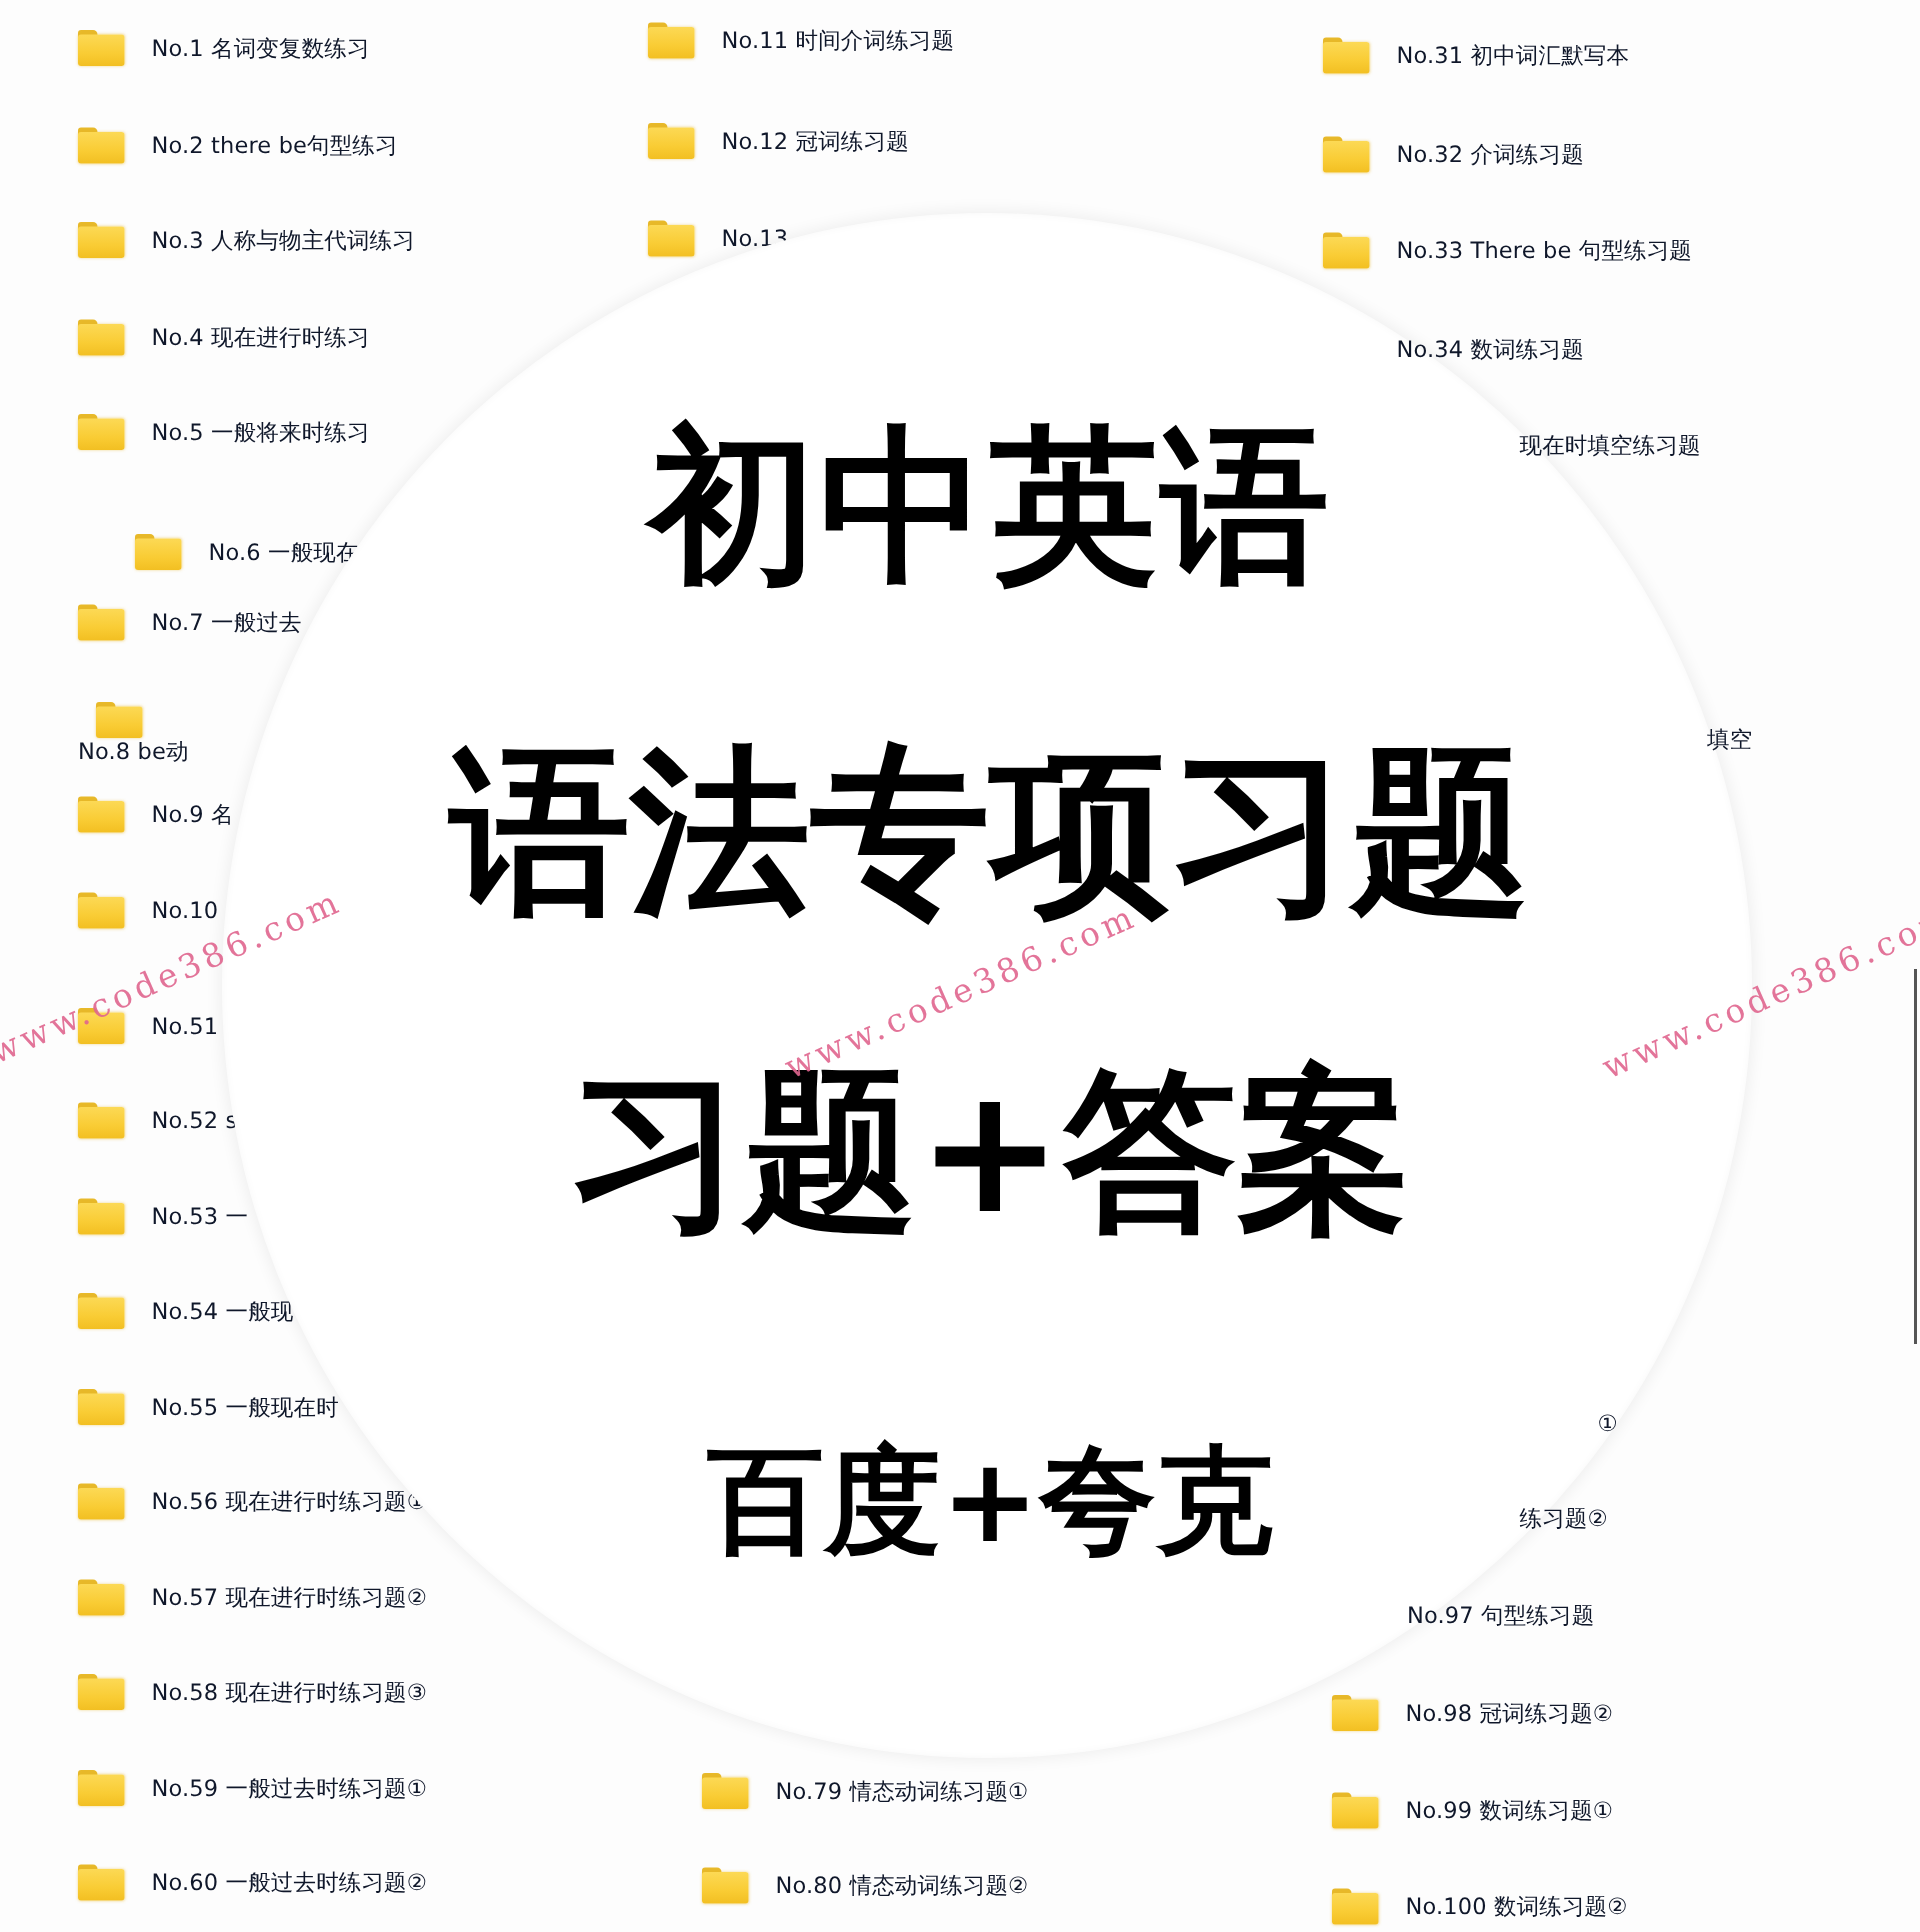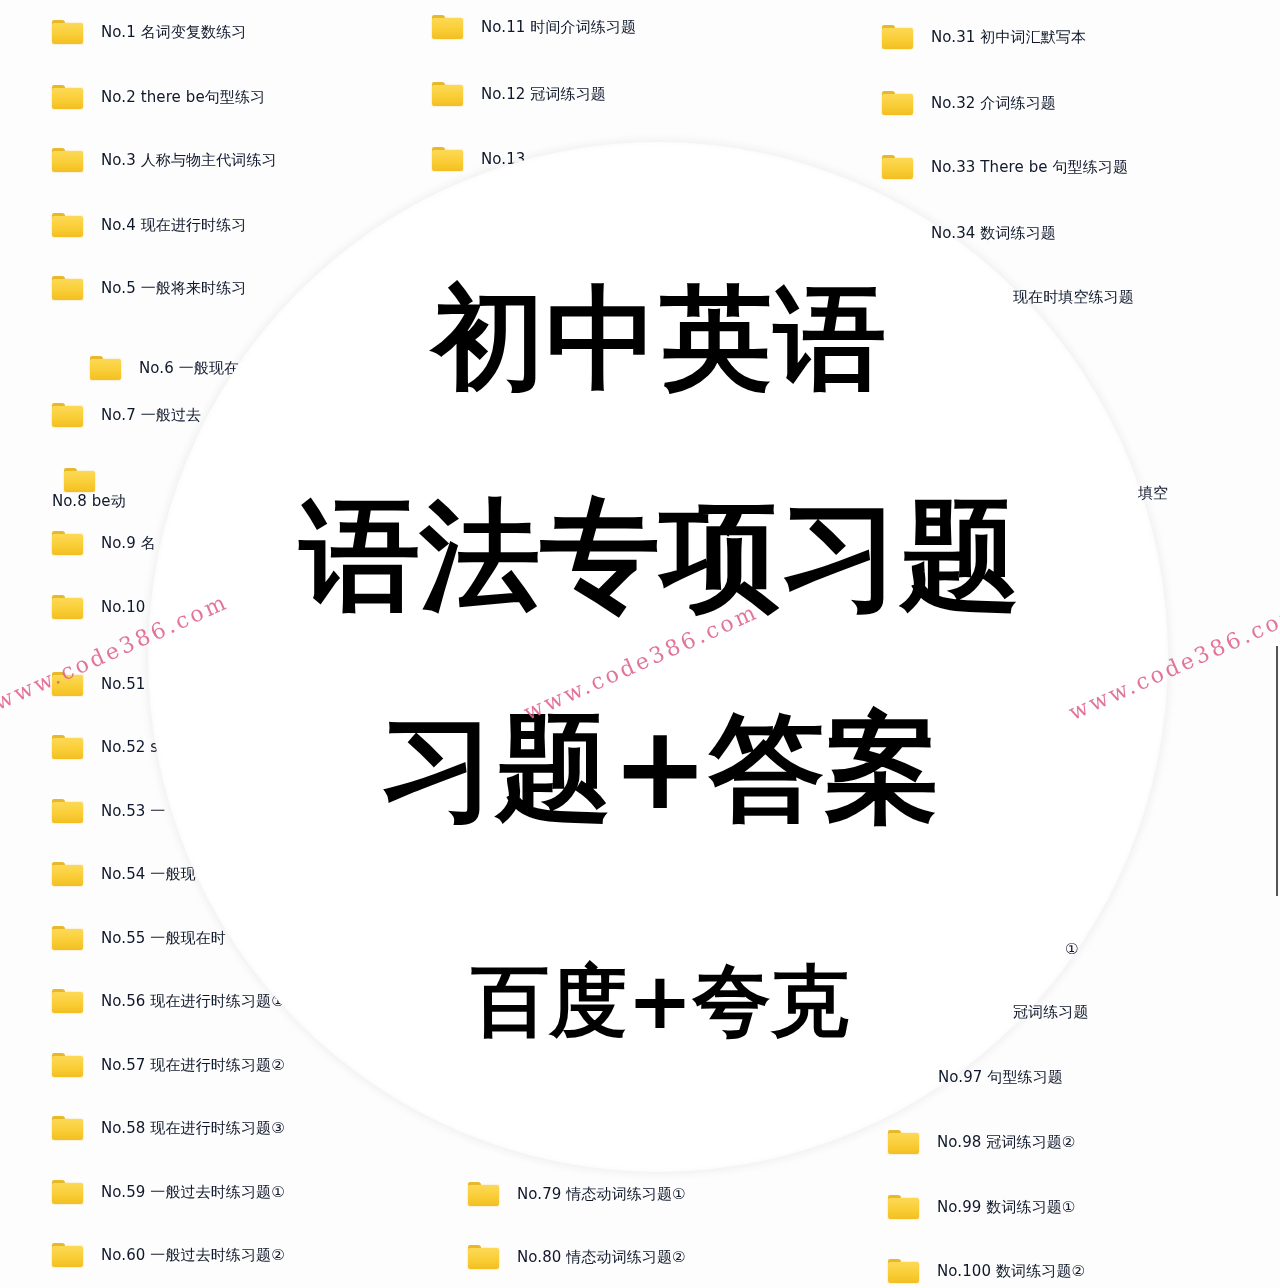--- a/index.html
+++ b/index.html
@@ -326,21 +326,21 @@
     </div>
   </div>
 
 <div class="circle"></div>
 
 <div id="partials">
     <span class="label item" style="left: 931px; top: 224px;">No.34 数词练习题</span>
     <span class="label item" style="left: 1013px; top: 288px;">现在时填空练习题</span>
     <span class="label item" style="left: 1138px; top: 484px;">填空</span>
     <span class="label item" style="left: 1065px; top: 940px;">①</span>
-    <span class="label item" style="left: 1013px; top: 1003px;">冠词练习题</span>
+    <span class="label item" style="left: 1013px; top: 1003px;">练习题②</span>
     <span class="label item" style="left: 938px; top: 1068px;">No.97 句型练习题</span>
   </div>
 
 <div class="headline h1">初中英语</div>
 <div class="headline h2">语法专项习题</div>
 <div class="headline h3">习题+答案</div>
 <div class="headline h4">百度+夸克</div>
 
 <div id="watermarks">
     <div class="watermark" style="left: 0px; top: 690px;">www.code386.com</div>

